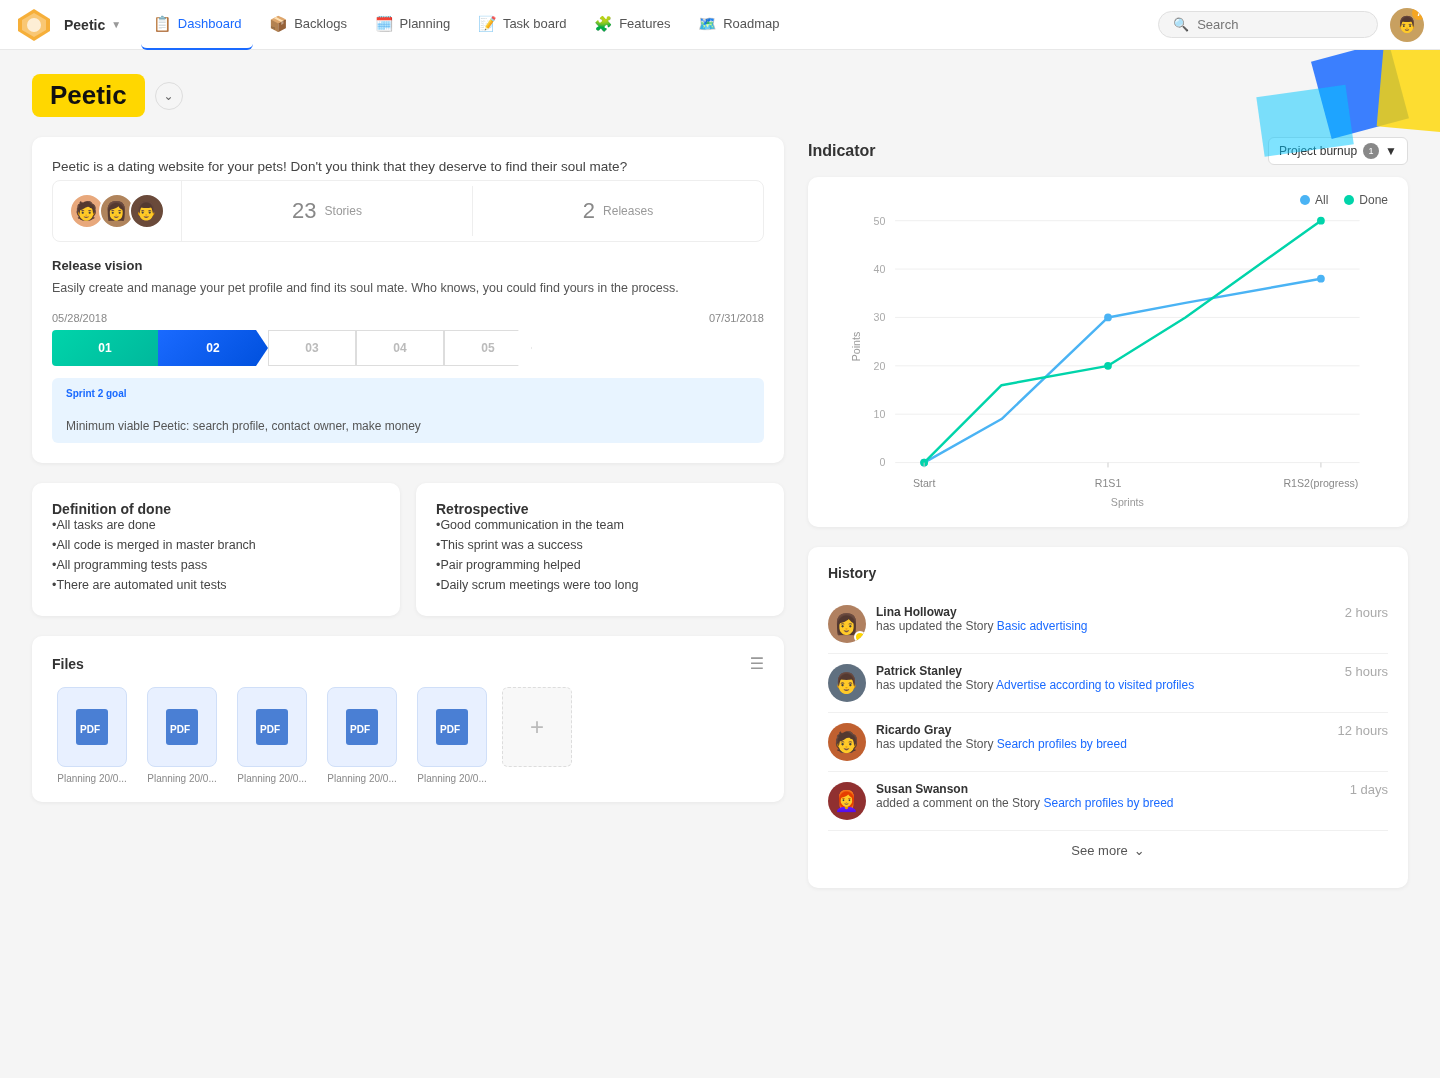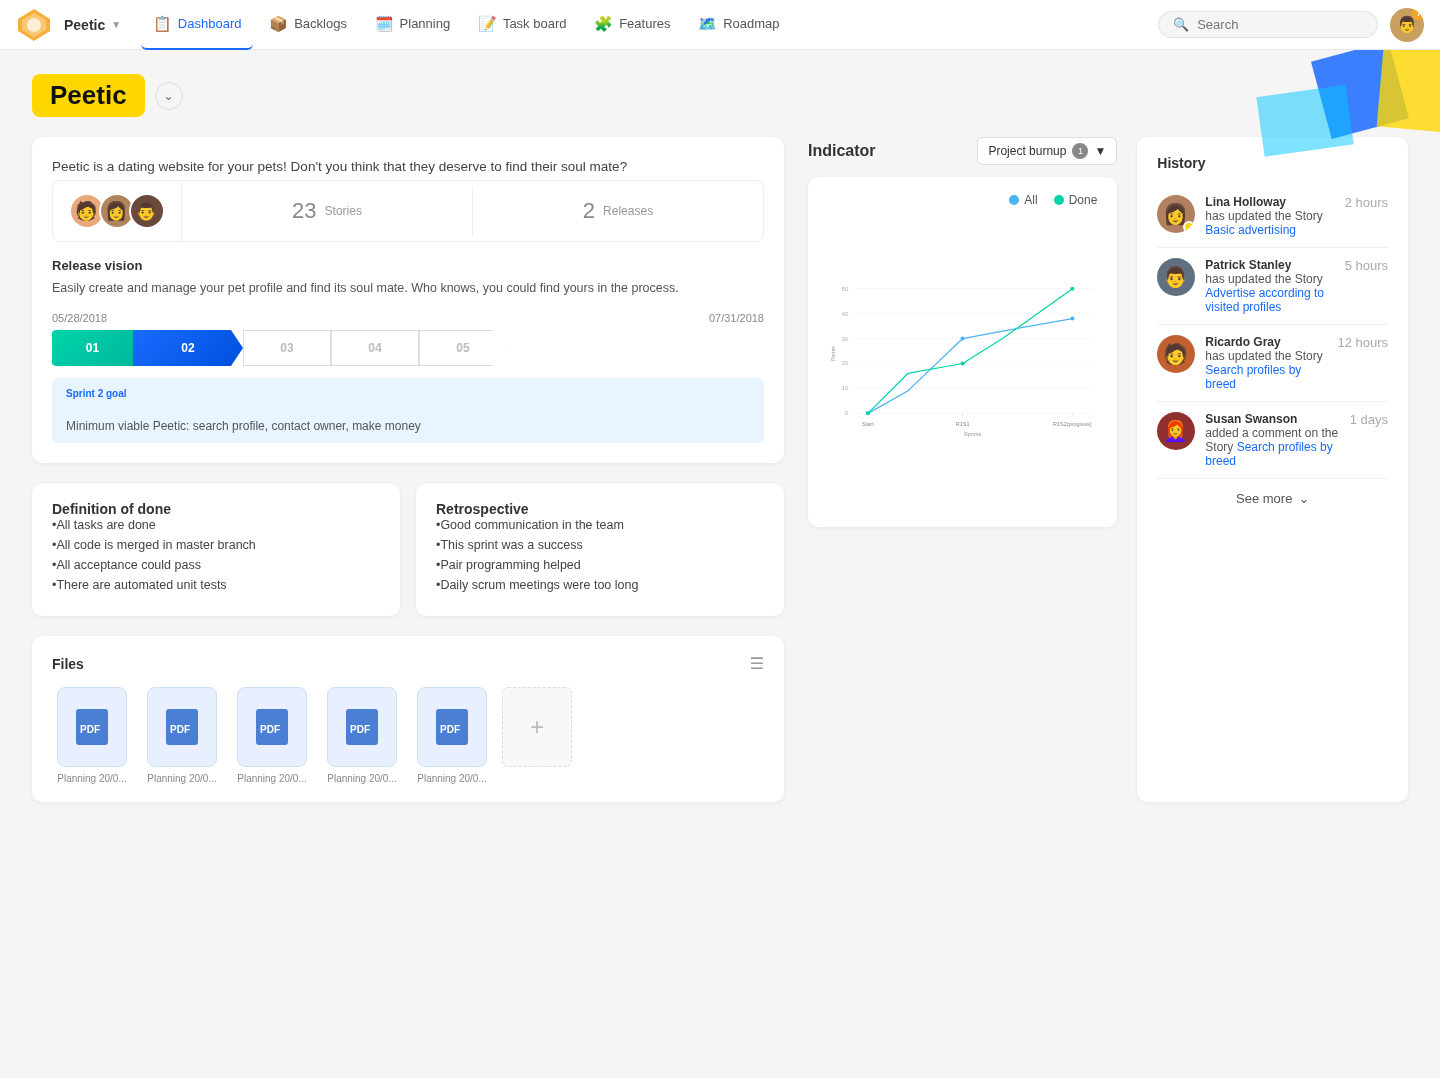--- a/index.html
+++ b/index.html
@@ -46,21 +46,21 @@
     .stat-number { font-size: 22px; font-weight: 300; color: #888; }
     .stat-label { font-size: 12px; color: #999; }
 
     .release-vision-title { font-size: 13px; font-weight: 700; margin-bottom: 6px; }
     .release-vision-text { font-size: 12.5px; color: #555; line-height: 1.5; margin-bottom: 14px; }
 
     .sprint-dates { display: flex; justify-content: space-between; font-size: 11px; color: #888; margin-bottom: 6px; }
 
     .sprint-bar { display: flex; align-items: center; gap: 0; height: 36px; border-radius: 4px; overflow: visible; margin-bottom: 12px; }
     .sprint-seg { display: flex; align-items: center; justify-content: center; height: 36px; font-size: 12px; font-weight: 600; cursor: pointer; }
-    .sprint-seg.done { background: linear-gradient(135deg, #00d4aa, #00b89c); color: #fff; border-radius: 4px 0 0 4px; width: 81px; }
+    .sprint-seg.done { background: linear-gradient(135deg, #00d4aa, #00b89c); color: #fff; border-radius: 4px 0 0 4px; width: 106px; }
     .sprint-seg.active { background: linear-gradient(135deg, #1a6aff, #0050dd); color: #fff; width: 110px; clip-path: polygon(0 0, calc(100% - 12px) 0, 100% 50%, calc(100% - 12px) 100%, 0 100%); }
     .sprint-seg.inactive { background: #fff; border: 1px solid #ddd; color: #bbb; width: 88px; }
     .sprint-seg.inactive:last-child { clip-path: polygon(0 0, calc(100% - 16px) 0, 100% 50%, calc(100% - 16px) 100%, 0 100%); }
 
     .sprint-goal-box { background: #e8f4ff; border-radius: 6px; padding: 10px 14px; }
     .sprint-goal-title { color: #1a6aff; font-size: 10px; font-weight: 700; margin-bottom: 20px; }
     .sprint-goal-text { font-size: 12px; color: #555; }
 
     
     .bottom-grid { display: grid; grid-template-columns: 1fr 1fr; gap: 16px; }
@@ -73,21 +73,21 @@
     .files-header { display: flex; justify-content: space-between; align-items: center; margin-bottom: 14px; }
     .files-title { font-size: 14px; font-weight: 700; }
     .files-menu { color: #999; cursor: pointer; font-size: 16px; }
     .files-grid { display: flex; gap: 10px; flex-wrap: wrap; }
     .file-item { display: flex; flex-direction: column; align-items: center; gap: 6px; width: 80px; cursor: pointer; }
     .file-icon { width: 70px; height: 80px; background: #e8f0ff; border-radius: 8px; display: flex; align-items: center; justify-content: center; font-size: 28px; color: #5a8fdd; border: 1px solid #d0dff8; }
     .file-name { font-size: 10px; color: #888; text-align: center; }
     .file-add { width: 70px; height: 80px; background: #f8f8f8; border-radius: 6px; display: flex; align-items: center; justify-content: center; font-size: 24px; color: #bbb; border: 1px dashed #ddd; cursor: pointer; }
 
     
-    .right-panel { display: flex; flex-direction: row; gap: 20px; }
+    .right-panel { display: flex; flex-direction: column; gap: 20px; }
     .indicator-header { display: flex; justify-content: space-between; align-items: center; margin-bottom: 12px; }
     .indicator-title { font-size: 16px; font-weight: 700; }
     .indicator-select { display: flex; align-items: center; gap: 6px; border: 1px solid #ddd; border-radius: 6px; padding: 5px 10px; font-size: 12px; cursor: pointer; background: #fff; }
     .indicator-count { background: #888; color: #fff; border-radius: 50%; width: 16px; height: 16px; font-size: 9px; display: flex; align-items: center; justify-content: center; }
 
     .chart-container { background: #fff; border-radius: 10px; padding: 16px 20px; box-shadow: 0 1px 4px rgba(0,0,0,0.06); }
     .chart-legend { display: flex; justify-content: flex-end; gap: 16px; margin-bottom: 4px; }
     .legend-item { display: flex; align-items: center; gap: 5px; font-size: 12px; color: #555; }
     .legend-dot { width: 10px; height: 10px; border-radius: 50%; }
 
@@ -223,21 +223,21 @@
           <div class="sprint-goal-title">Sprint 2 goal</div>
           <div class="sprint-goal-text">Minimum viable Peetic: search profile, contact owner, make money</div>
         </div>
       </div>
 
       <div class="bottom-grid">
         <div class="def-card">
           <div class="def-title">Definition of done</div>
           <div class="def-item">•<span>All tasks are done</span></div>
           <div class="def-item">•<span>All code is merged in master branch</span></div>
-          <div class="def-item">•<span>All acceptance could pass</span></div>
+          <div class="def-item">•<span>All programming tests pass</span></div>
           <div class="def-item">•<span>There are automated unit tests</span></div>
         </div>
         <div class="def-card">
           <div class="def-title">Retrospective</div>
           <div class="def-item">•<span>Good communication in the team</span></div>
           <div class="def-item">•<span>This sprint was a success</span></div>
           <div class="def-item">•<span>Pair programming helped</span></div>
           <div class="def-item">•<span>Daily scrum meetings were too long</span></div>
         </div>
       </div>

